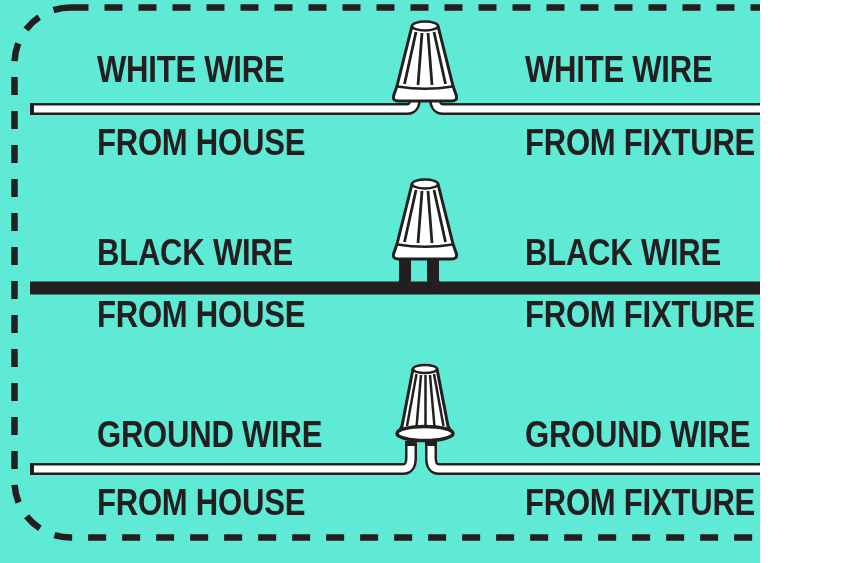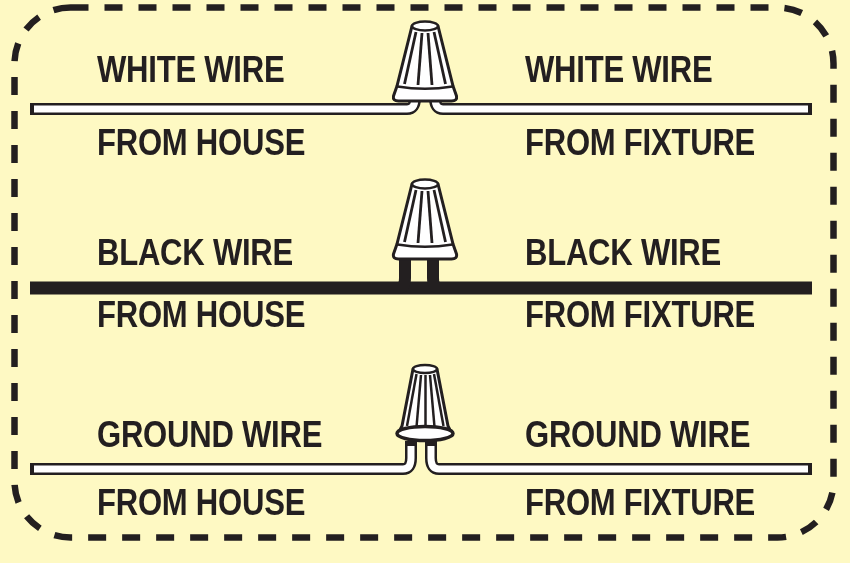--- a/index.html
+++ b/index.html
@@ -1,20 +1,20 @@
 <!DOCTYPE html>
 <html><head>
 <meta charset="utf-8">
 <style>
   html, body { margin: 0; padding: 0; background: #ffffff; }
   .stage {
     position: relative;
-    width: 850px;
+    width: 760px;
     height: 563px;
-    background: #fef9c3;
+    background: #5eead4;
     overflow: hidden;
     font-family: "Liberation Sans", sans-serif;
   }
   .gfx {
     position: absolute;
     left: 0; top: 0;
     width: 850px; height: 563px;
   }
   .lbl {
     position: absolute;

